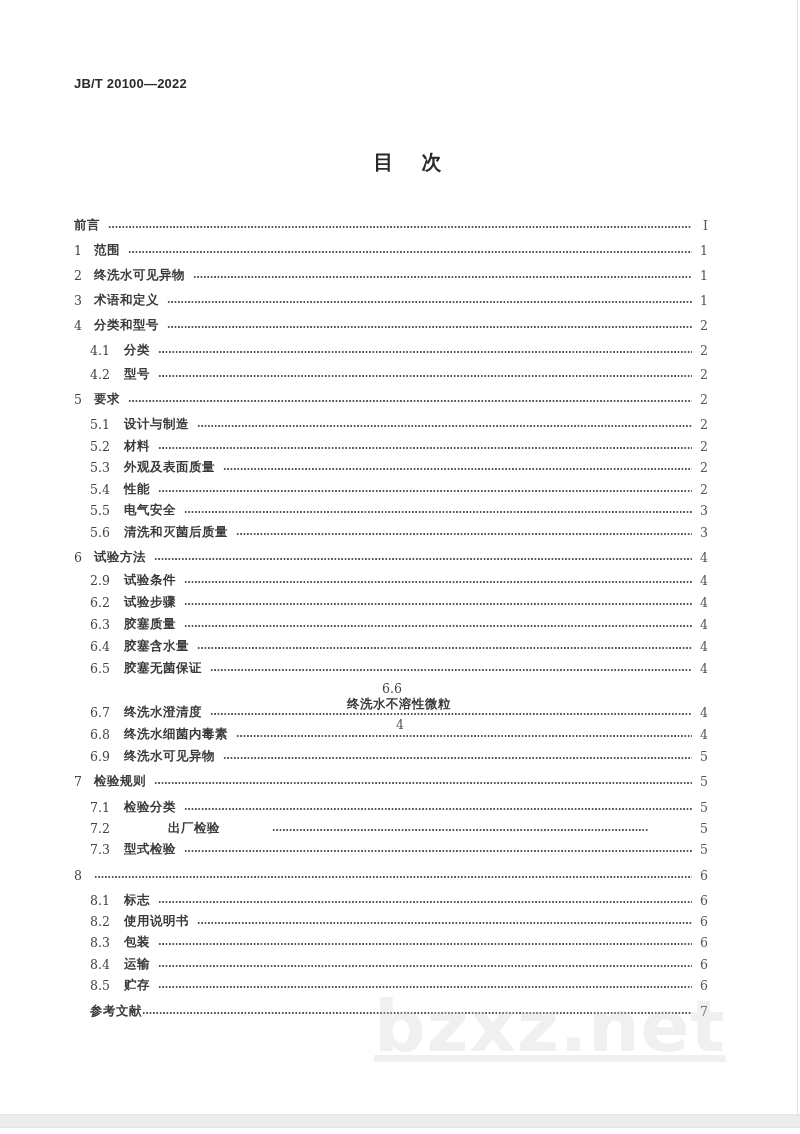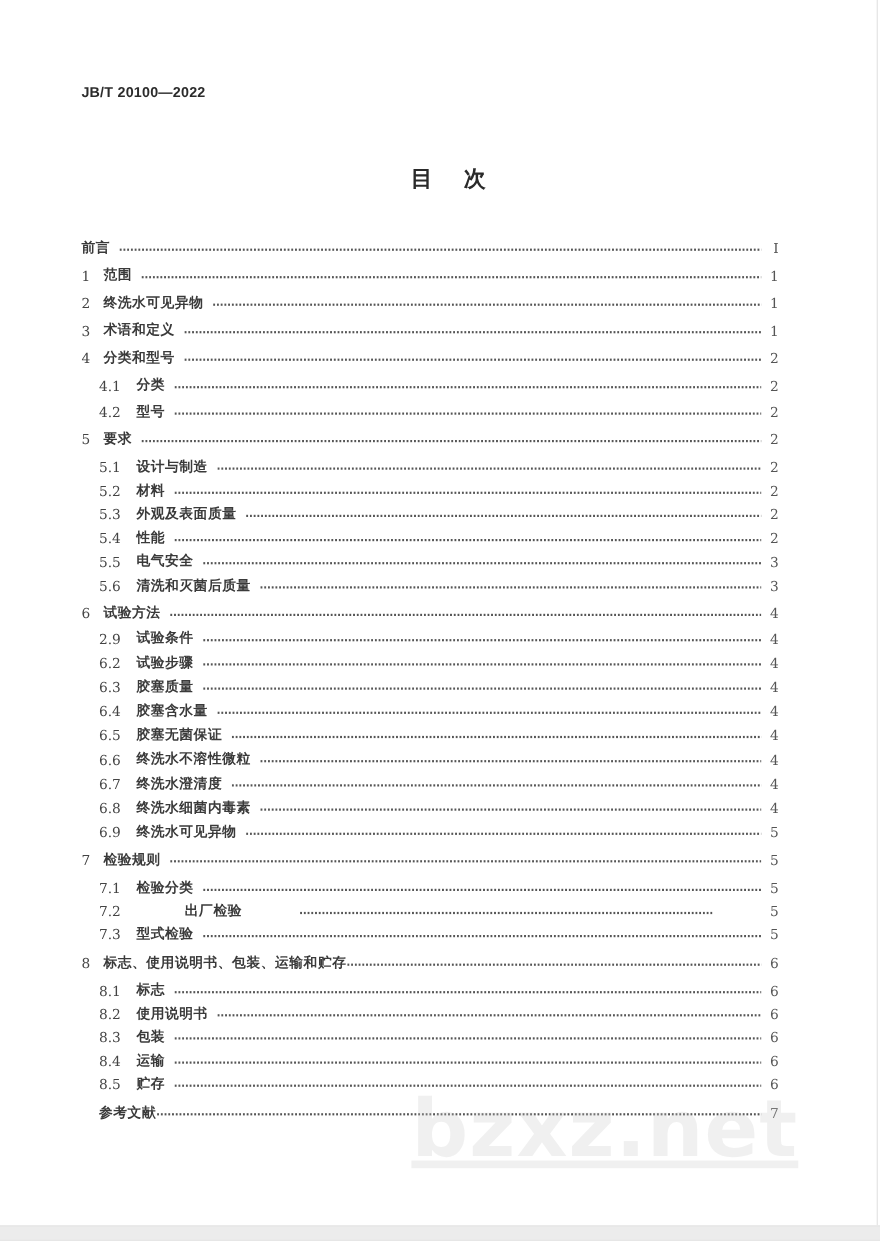--- a/index.html
+++ b/index.html
@@ -174,21 +174,21 @@
     <span class="label">胶塞含水量</span>
     <span class="leader"></span>
     <span class="page-no">4</span>
   </div>
       <div class="row l2" style="left: 90px; top: 659px;">
     <span class="num">6.5</span>
     <span class="label">胶塞无菌保证</span>
     <span class="leader"></span>
     <span class="page-no">4</span>
   </div>
-      <div class="row l2" style="left: 90px; top: 681px;">
+      <div class="row l2" style="left: 90px; top: 681px; flex-direction: column;">
     <span class="num">6.6</span>
     <span class="label">终洗水不溶性微粒</span>
     <span class="leader"></span>
     <span class="page-no">4</span>
   </div>
       <div class="row l2" style="left: 90px; top: 703px;">
     <span class="num">6.7</span>
     <span class="label">终洗水澄清度</span>
     <span class="leader"></span>
     <span class="page-no">4</span>
@@ -224,21 +224,20 @@
     <span class="page-no">5</span>
   </div>
       <div class="row l2" style="left: 90px; top: 840px;">
     <span class="num">7.3</span>
     <span class="label">型式检验</span>
     <span class="leader"></span>
     <span class="page-no">5</span>
   </div>
       <div class="row l1 tight" style="left: 74px; top: 866px;">
     <span class="num">8</span>
-    <span class="label">标志、使用说明书、包装、运输和贮存</span>
     <span class="leader"></span>
     <span class="page-no">6</span>
   </div>
       <div class="row l2" style="left: 90px; top: 891px;">
     <span class="num">8.1</span>
     <span class="label">标志</span>
     <span class="leader"></span>
     <span class="page-no">6</span>
   </div>
       <div class="row l2" style="left: 90px; top: 912px;">

